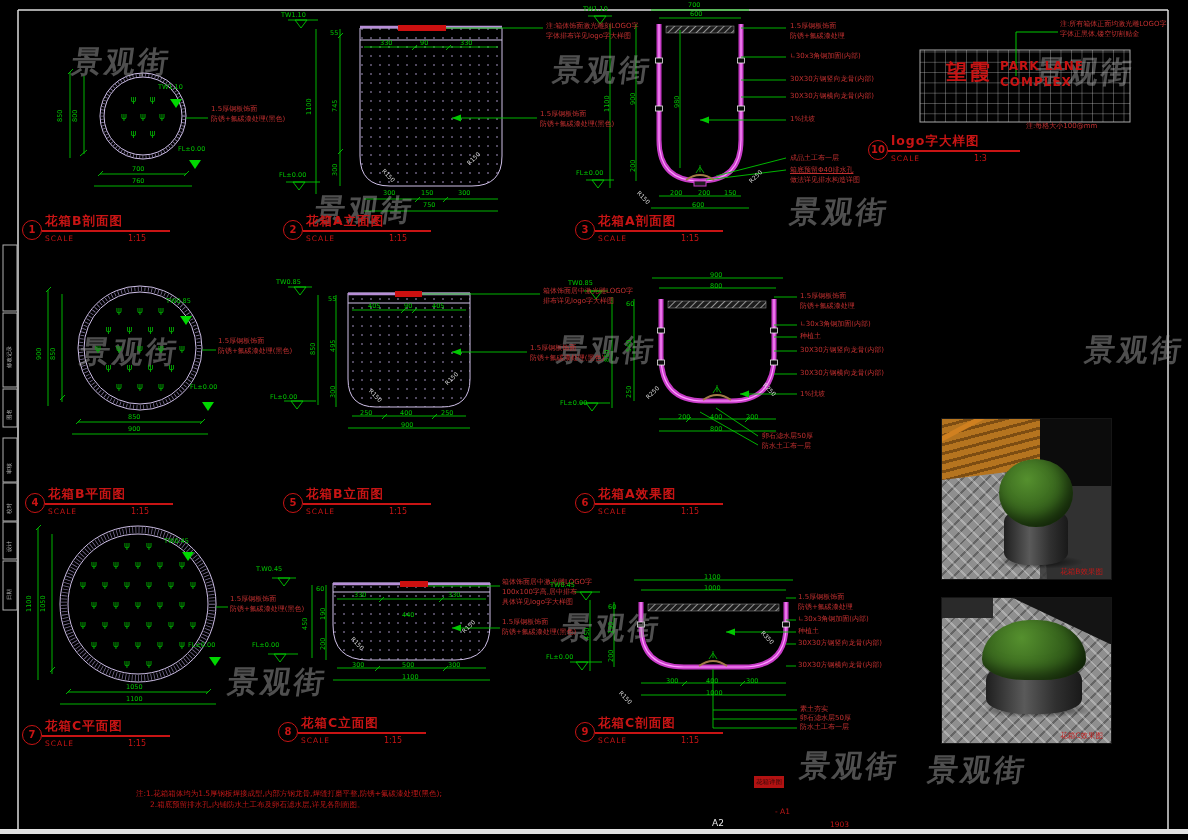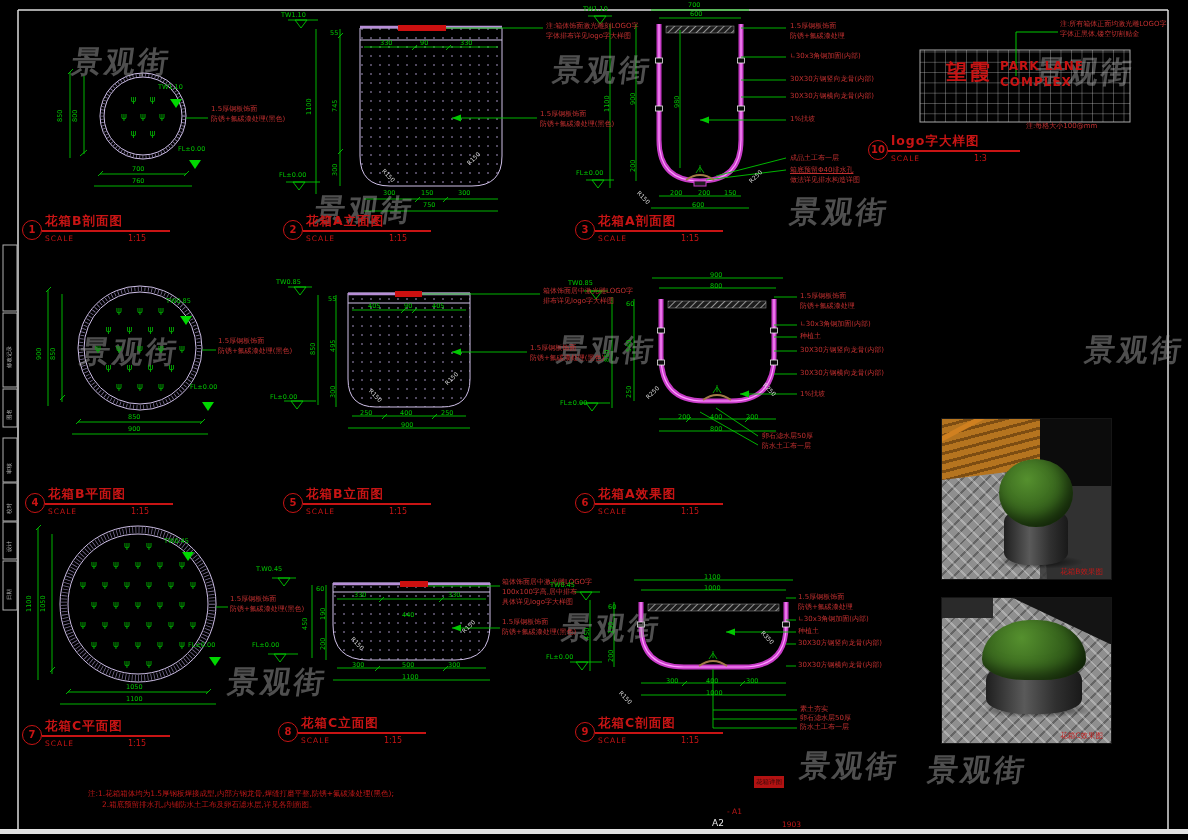--- a/index.html
+++ b/index.html
@@ -4,21 +4,21 @@
 <style>
   html,body{margin:0;padding:0;background:#000;}
   .sheet{position:relative;width:1188px;height:840px;background:#000;overflow:hidden;
          font-family:"DejaVu Sans",sans-serif;}
   svg{position:absolute;left:0;top:0;}
   
   .txt{position:absolute;white-space:nowrap;line-height:1;transform-origin:left top;}
   .t-g{color:#00c800;font-size:6.5px;}
   .t-gv{color:#00c800;font-size:6.5px;transform:rotate(-90deg);}
   .t-r{color:#c23030;font-size:7px;}
-  .t-rs{color:#c01818;font-size:7.5px;}
+  .t-rs{color:#c01818;font-size:7.5px;margin-left:48px;}
   .t-w{color:#d8d8d8;font-size:6px;}
   .t-wl{color:#e8e8e8;font-size:9px;}
   .t-fl{color:#bbb;font-size:5.5px;transform:rotate(-90deg);}
   .t-lc{color:#c81414;font-size:21px;font-weight:bold;letter-spacing:2px;}
   .t-le{color:#c81414;font-size:12px;font-weight:bold;letter-spacing:1px;}
   
   .wm{position:absolute;color:rgba(165,165,165,.48);font-size:30px;font-weight:bold;
       letter-spacing:3px;transform:skewX(-8deg);pointer-events:none;}
   
   .plant{position:absolute;color:#00b400;font-size:9px;line-height:1;}

